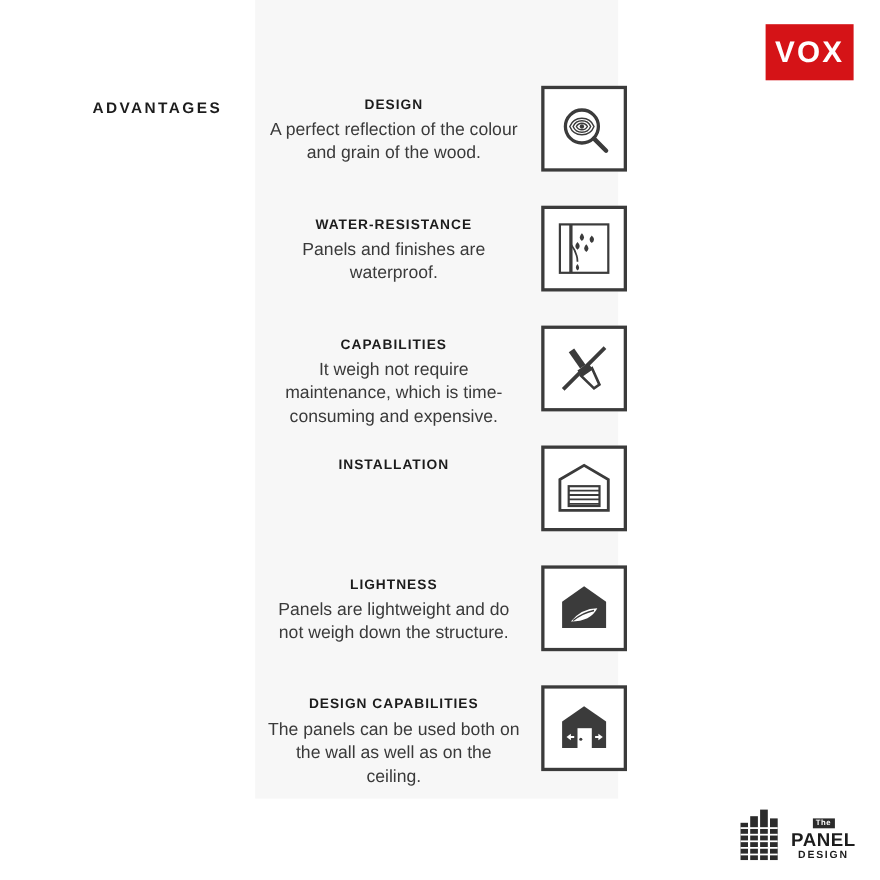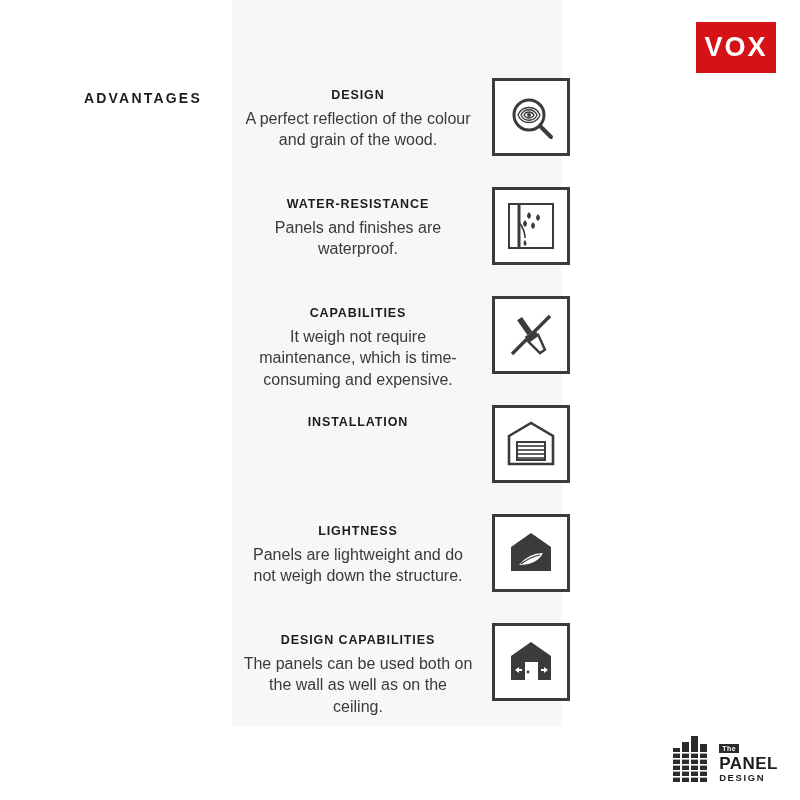--- a/index.html
+++ b/index.html
@@ -119,21 +119,21 @@
     display: flex;
     align-items: flex-end;
   }
   .panel-logo .bars {
     width: 40px;
     height: 48px;
     margin-right: 6px;
   }
   .panel-logo .pl-text {
     line-height: 1;
-    text-align: left;
+    text-align: center;
   }
   .panel-logo .pl-the {
     display: inline-block;
     background: #2b2b2b;
     color: #ffffff;
     font-size: 7px;
     font-weight: bold;
     padding: 1px 3px;
     letter-spacing: 0.5px;
     margin-bottom: 2px;

